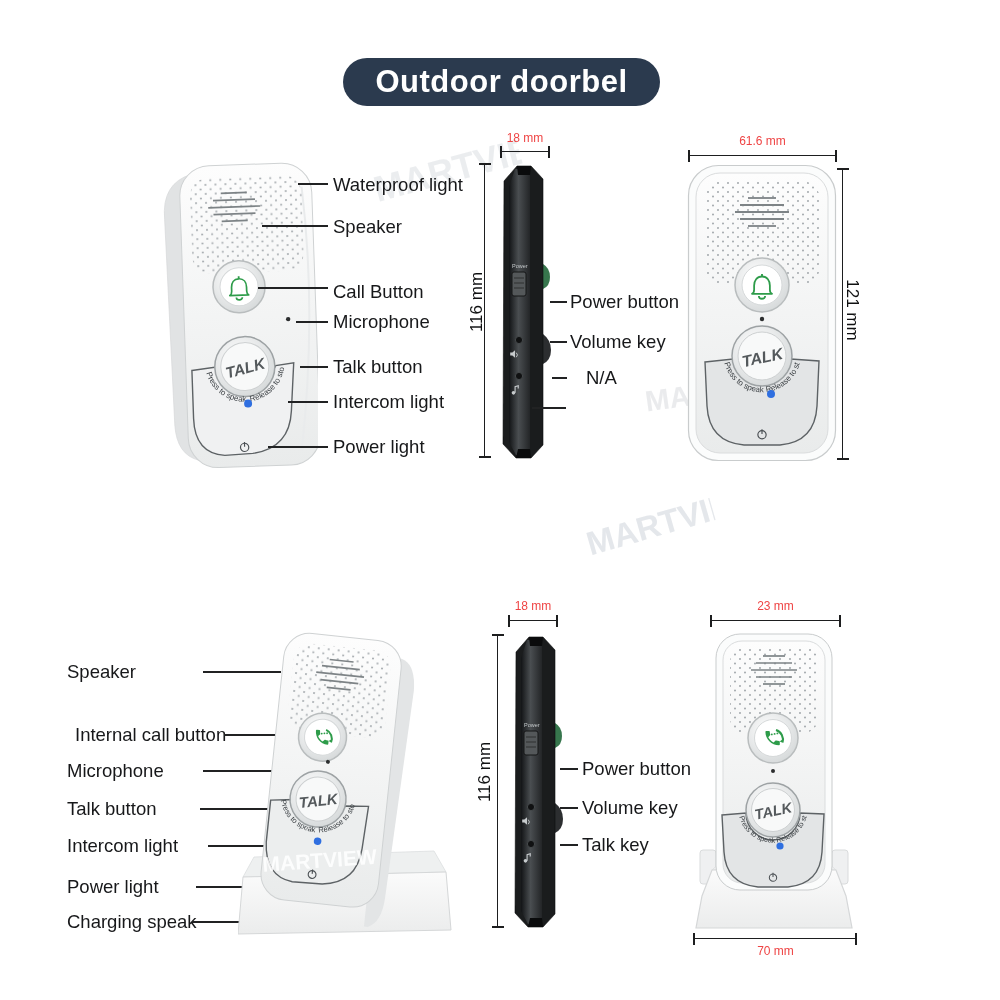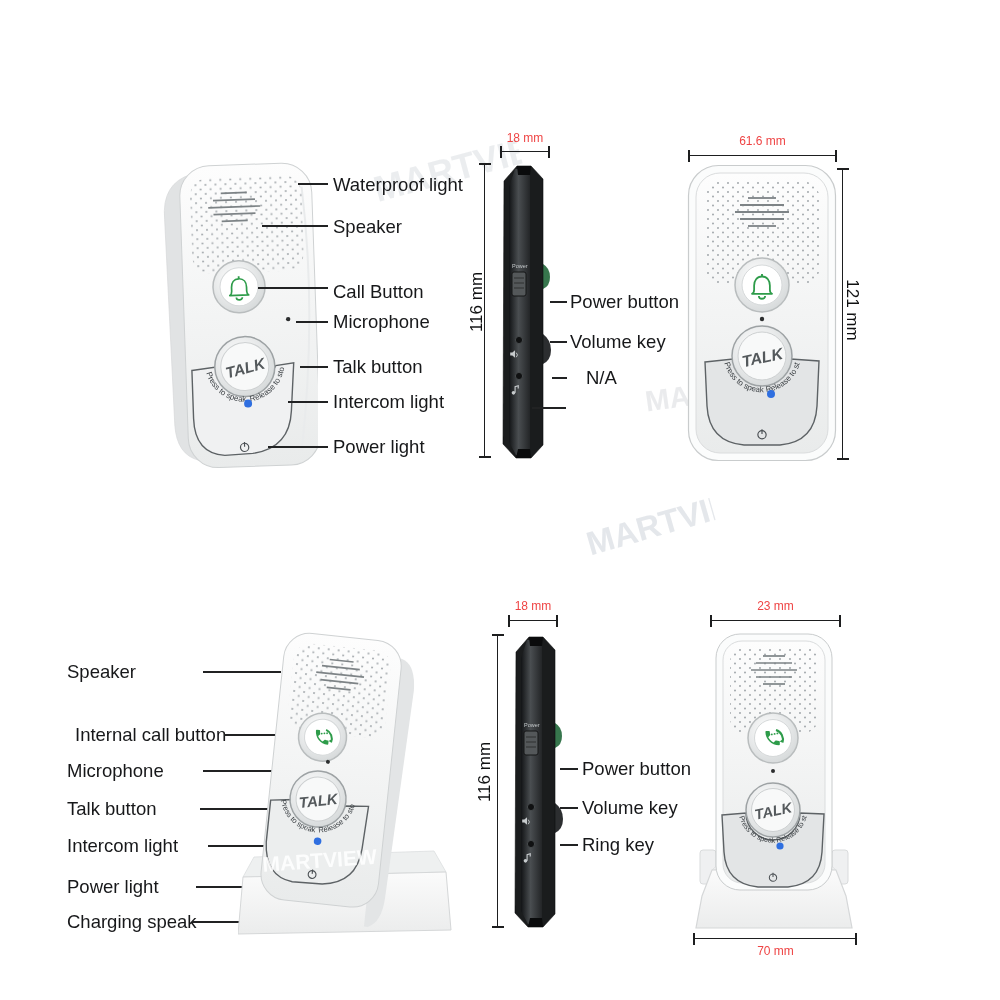--- a/index.html
+++ b/index.html
@@ -70,20 +70,21 @@
         <path d="M-4,-1.6 h2.3 l2.8,-2.4 v8 l-2.8,-2.4 h-2.3 z" fill="#c7cbcd"></path>
         <path d="M2.4,-1.4 A3.4,3.4 0 0 1 2.4,3.4" fill="none" stroke="#c7cbcd" stroke-width="1"></path>
       </g>
       <g id="noteIcon">
         <circle cx="-1.6" cy="3" r="1.9" fill="#c7cbcd"></circle>
         <path d="M0.1,3 L0.1,-3.6 L3.4,-4.4 L3.4,-1.6" fill="none" stroke="#c7cbcd" stroke-width="1.2"></path>
       </g>
     </defs>
   </svg>
 
+  <div class="pill" style="left:343px;top:58px;width:317px;height:48px;line-height:48px;font-size:31px">Outdoor doorbel</div>
 
   <div class="wm" style="left:372px;top:150px;width:150px;font-size:36px;color:rgba(234,236,238,0.95);transform:rotate(-15deg)">MARTVIEW</div>
   <div class="wm" style="left:585px;top:508px;width:130px;font-size:33px;color:rgba(206,211,219,0.55);transform:rotate(-16deg)">MARTVIEW</div>
   <div class="wm" style="left:645px;top:378px;width:110px;font-size:29px;color:rgba(230,231,234,0.85);transform:rotate(-8deg)">MARTVIEW</div>
 
   <svg class="dev" style="left:138px;top:155px" width="180" height="322" viewBox="0 0 180 322">
     <g transform="rotate(-2,95,160)">
       <path d="M30,62 Q28,26 58,18 L64,16 L64,306 L56,304 Q34,298 33,268 Z" fill="#e1e3e4" stroke="#d2d5d6" stroke-width="0.6"></path>
       <rect x="46" y="10" width="132" height="302" rx="30" fill="url(#gBody)" stroke="#cfd2d3"></rect>
       <path d="M168,34 Q179,160 159,298" stroke="#e9ebec" stroke-width="2" fill="none"></path>
@@ -293,21 +294,21 @@
     <use href="#volIcon" transform="translate(20,188) scale(0.95)"></use>
     <circle cx="25" cy="211" r="3.6" fill="#101112" stroke="#45494b"></circle>
     <use href="#noteIcon" transform="translate(21,225) scale(0.95)"></use>
   </svg>
 
   <div class="ln" style="left:560px;top:768px;width:18px"></div>
   <div class="lbl" style="left:582px;top:757px">Power button</div>
   <div class="ln" style="left:560px;top:807px;width:18px"></div>
   <div class="lbl" style="left:582px;top:796px">Volume key</div>
   <div class="ln" style="left:560px;top:844px;width:18px"></div>
-  <div class="lbl" style="left:582px;top:833px">Ring key</div>
+  <div class="lbl" style="left:582px;top:833px">Talk key</div>
 
   <div class="dt" style="left:723px;top:599px;width:105px">23 mm</div>
   <div class="dimh" style="left:710px;top:620px;width:131px"></div>
 
   <svg class="dev" style="left:688px;top:630px" width="172" height="305" viewBox="0 0 172 305">
     <rect x="12" y="220" width="16" height="34" rx="3" fill="#eff0f1" stroke="#d9dbdc"></rect>
     <rect x="144" y="220" width="16" height="34" rx="3" fill="#eff0f1" stroke="#d9dbdc"></rect>
     <path d="M24,240 L34,231 L138,231 L148,240 Z" fill="#f1f2f3" stroke="#dfe1e2"></path>
     <path d="M24,240 L148,240 L158,266 L164,298 L8,298 L14,266 Z" fill="url(#gBase)" stroke="#d5d7d8" stroke-width="1.2"></path>
     <rect x="28" y="4" width="116" height="256" rx="24" fill="#fbfcfc" stroke="#c9cccd"></rect>

